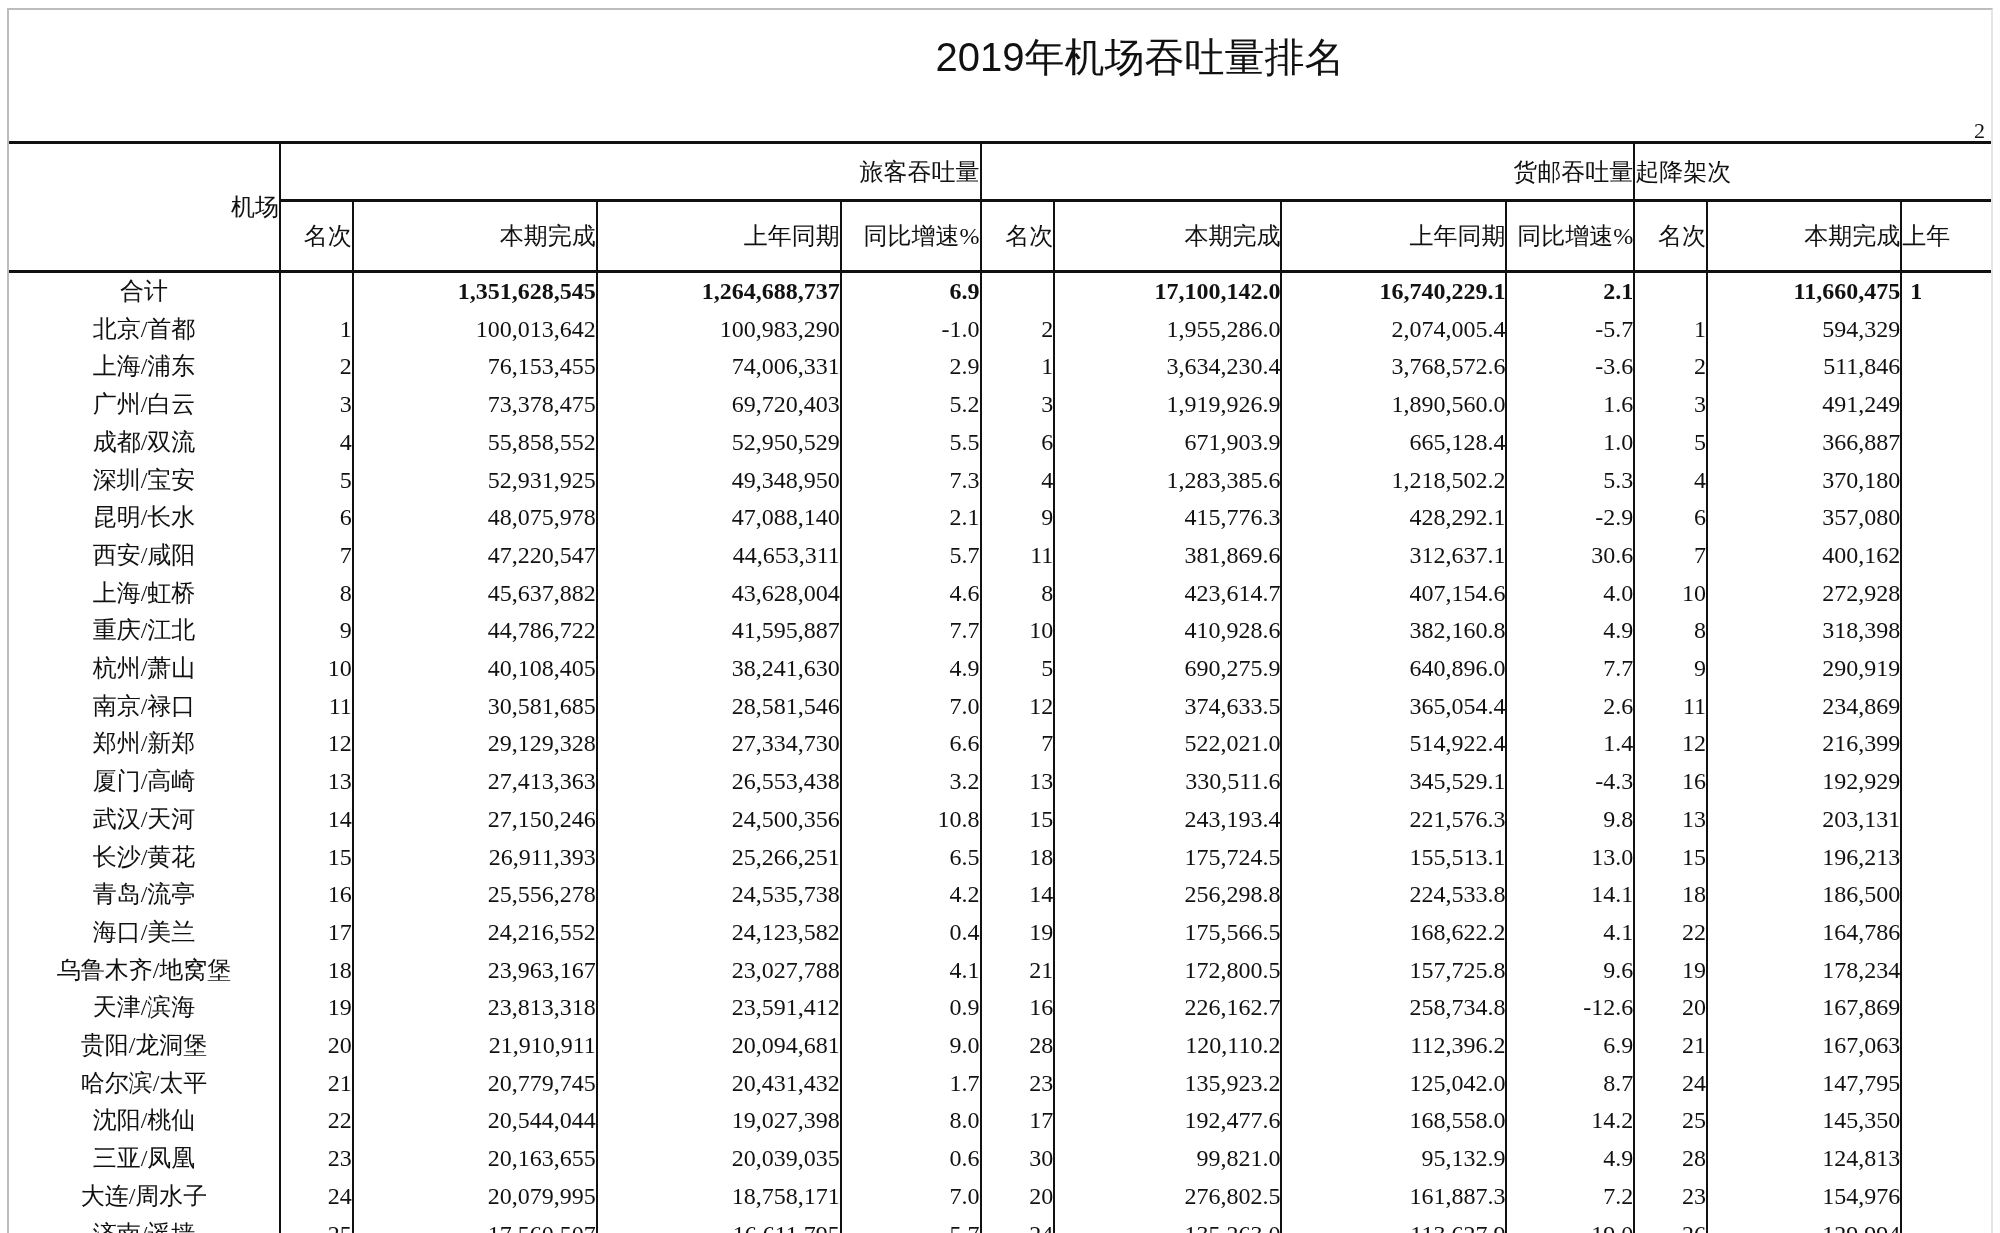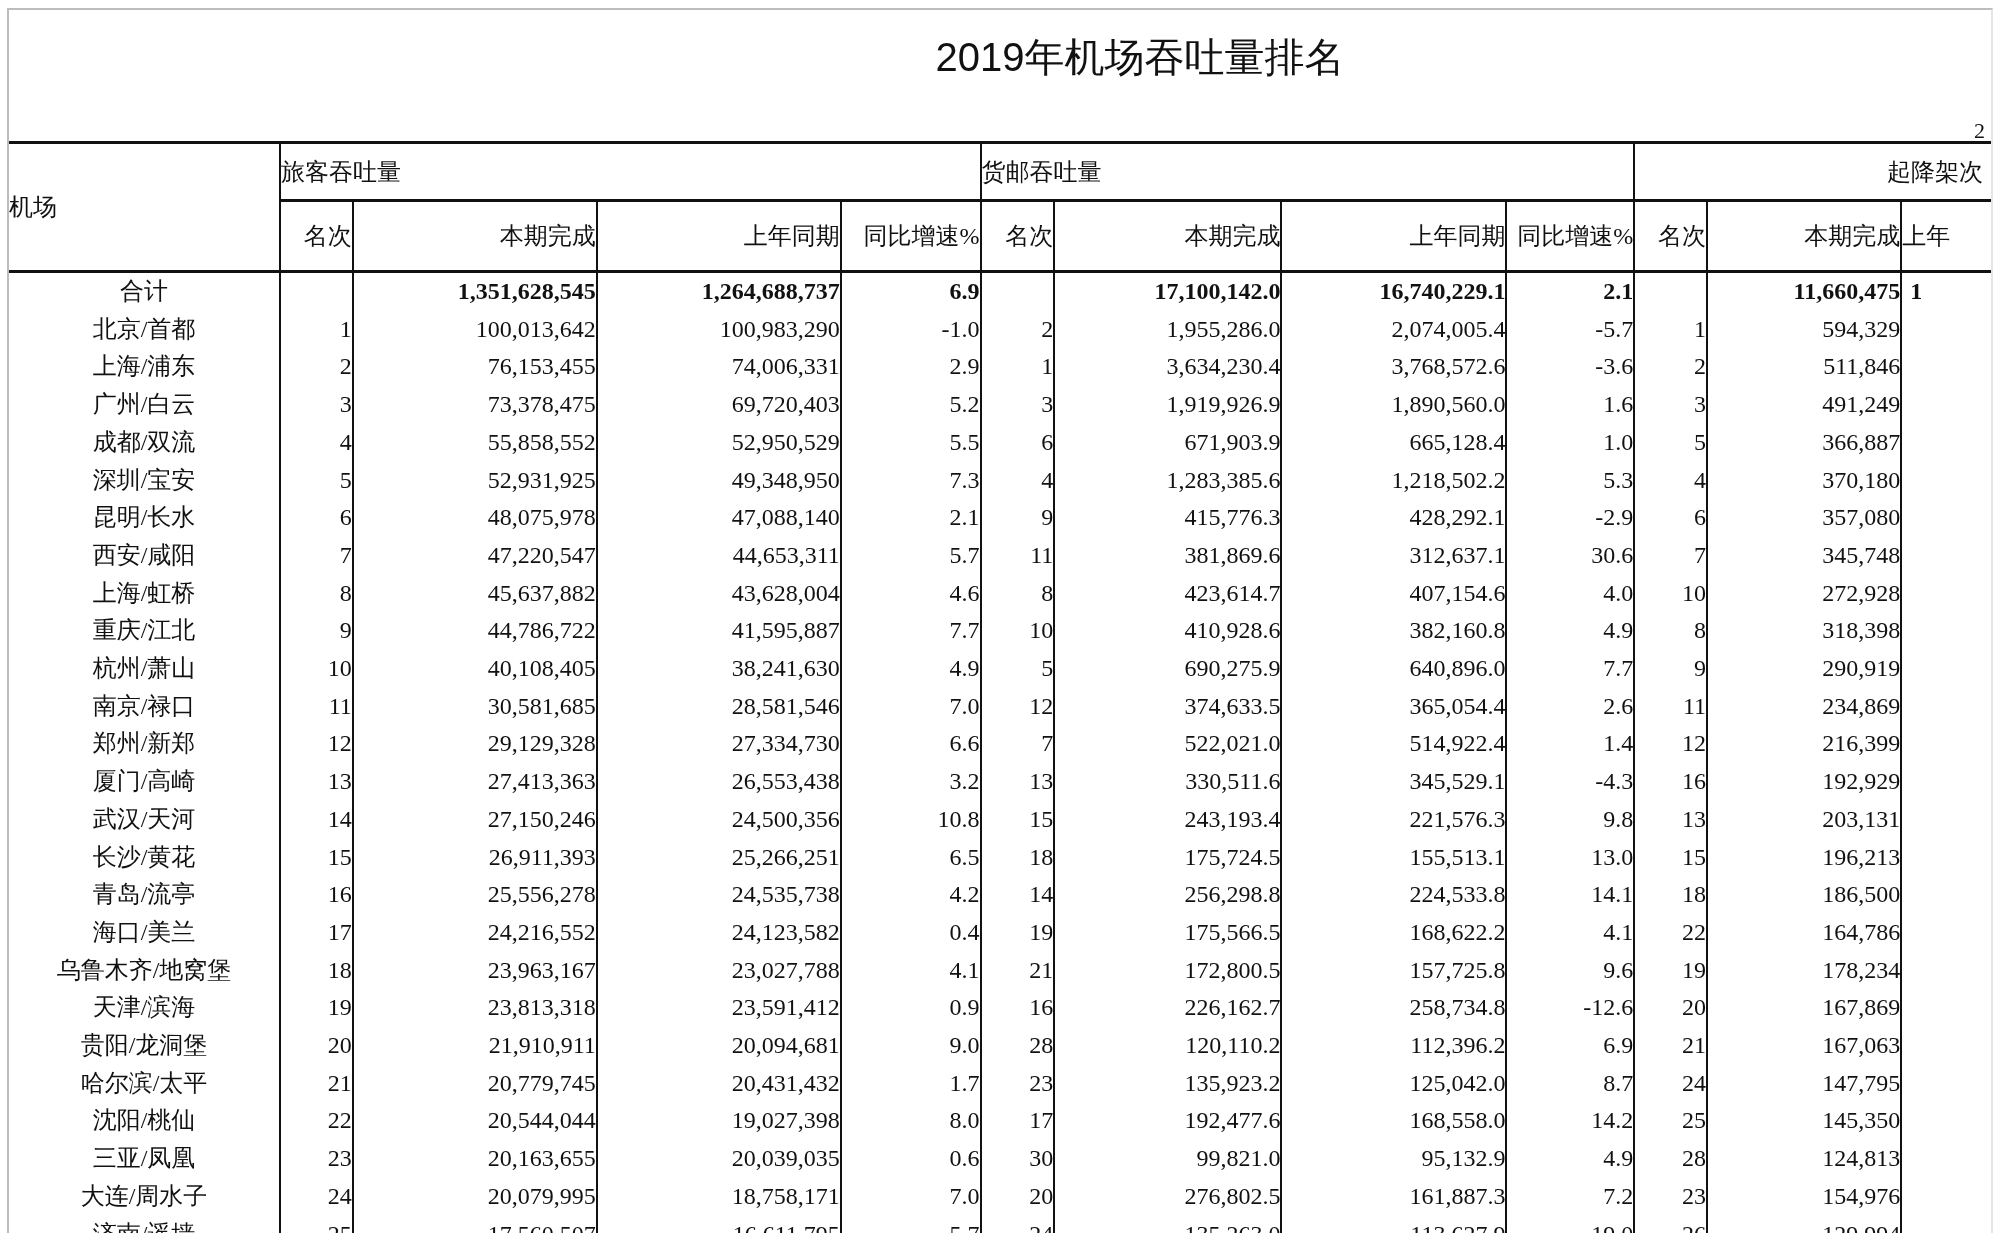--- a/index.html
+++ b/index.html
@@ -5,24 +5,24 @@
   html, body { margin: 0; padding: 0; background: #ffffff; }
   body { width: 2000px; height: 1233px; overflow: hidden; position: relative;
          font-family: "Liberation Serif", "DejaVu Serif", serif; color: #111; }
   .page { position: absolute; left: 7px; top: 8px; width: 1986px; height: 1240px;
           border-left: 2px solid #bdbdbd; border-top: 2px solid #bdbdbd; border-right: 2px solid #e5e5e5; box-sizing: border-box; }
   .title { position: absolute; left: 0; top: 20px; width: 2262px; text-align: center;
            font-family: "Liberation Sans", "DejaVu Sans", sans-serif; font-size: 40px; color: #111; letter-spacing: 0px; }
   .unit { position: absolute; right: 6px; top: 108px; font-size: 22px; }
   table.grid { position: absolute; left: 0; top: 131px; border-collapse: collapse; table-layout: fixed; }
   table.grid td, table.grid th { padding: 0; font-weight: normal; font-size: 24px; white-space: nowrap; overflow: hidden; }
-  .hdr1 th { height: 55px; border-top: 3px solid #111; border-bottom: 3px solid #111; text-align: left; }
+  .hdr1 th { height: 55px; border-top: 3px solid #111; border-bottom: 3px solid #111; text-align: right; }
   .hdr2 th { height: 68px; border-bottom: 3px solid #111; text-align: right; }
   .vr { border-right: 2px solid #111; }
-  .hdr1 th.group-clip { text-align: right; padding-right: 8px; }
+  .hdr1 th.group-clip { text-align: left; padding-right: 8px; }
   td.name { text-align: center; }
   td.num { text-align: right; padding-right: 12px; }
   td.rank { text-align: right; padding-right: 10px; }
   tr.row td { height: 37.7px; line-height: 37.7px; }
   tr.total td { font-weight: bold; }
   tr.total td.name { font-weight: normal; }
 </style>
 </head>
 <body>
 
@@ -176,21 +176,21 @@
     <td class="name vr">西安/咸阳</td>
     <td class="rank vr">7</td>
     <td class="num vr">47,220,547</td>
     <td class="num vr">44,653,311</td>
     <td class="num vr">5.7</td>
     <td class="rank vr">11</td>
     <td class="num vr">381,869.6</td>
     <td class="num vr">312,637.1</td>
     <td class="num vr">30.6</td>
     <td class="rank vr">7</td>
-    <td class="num vr">345,748</td>
+    <td class="num vr">400,162</td>
     <td class="num" style="text-align:left;padding-left:8px;padding-right:0;"></td>
   </tr>
 
   <tr class="row">
     <td class="name vr">上海/虹桥</td>
     <td class="rank vr">8</td>
     <td class="num vr">45,637,882</td>
     <td class="num vr">43,628,004</td>
     <td class="num vr">4.6</td>
     <td class="rank vr">8</td>

